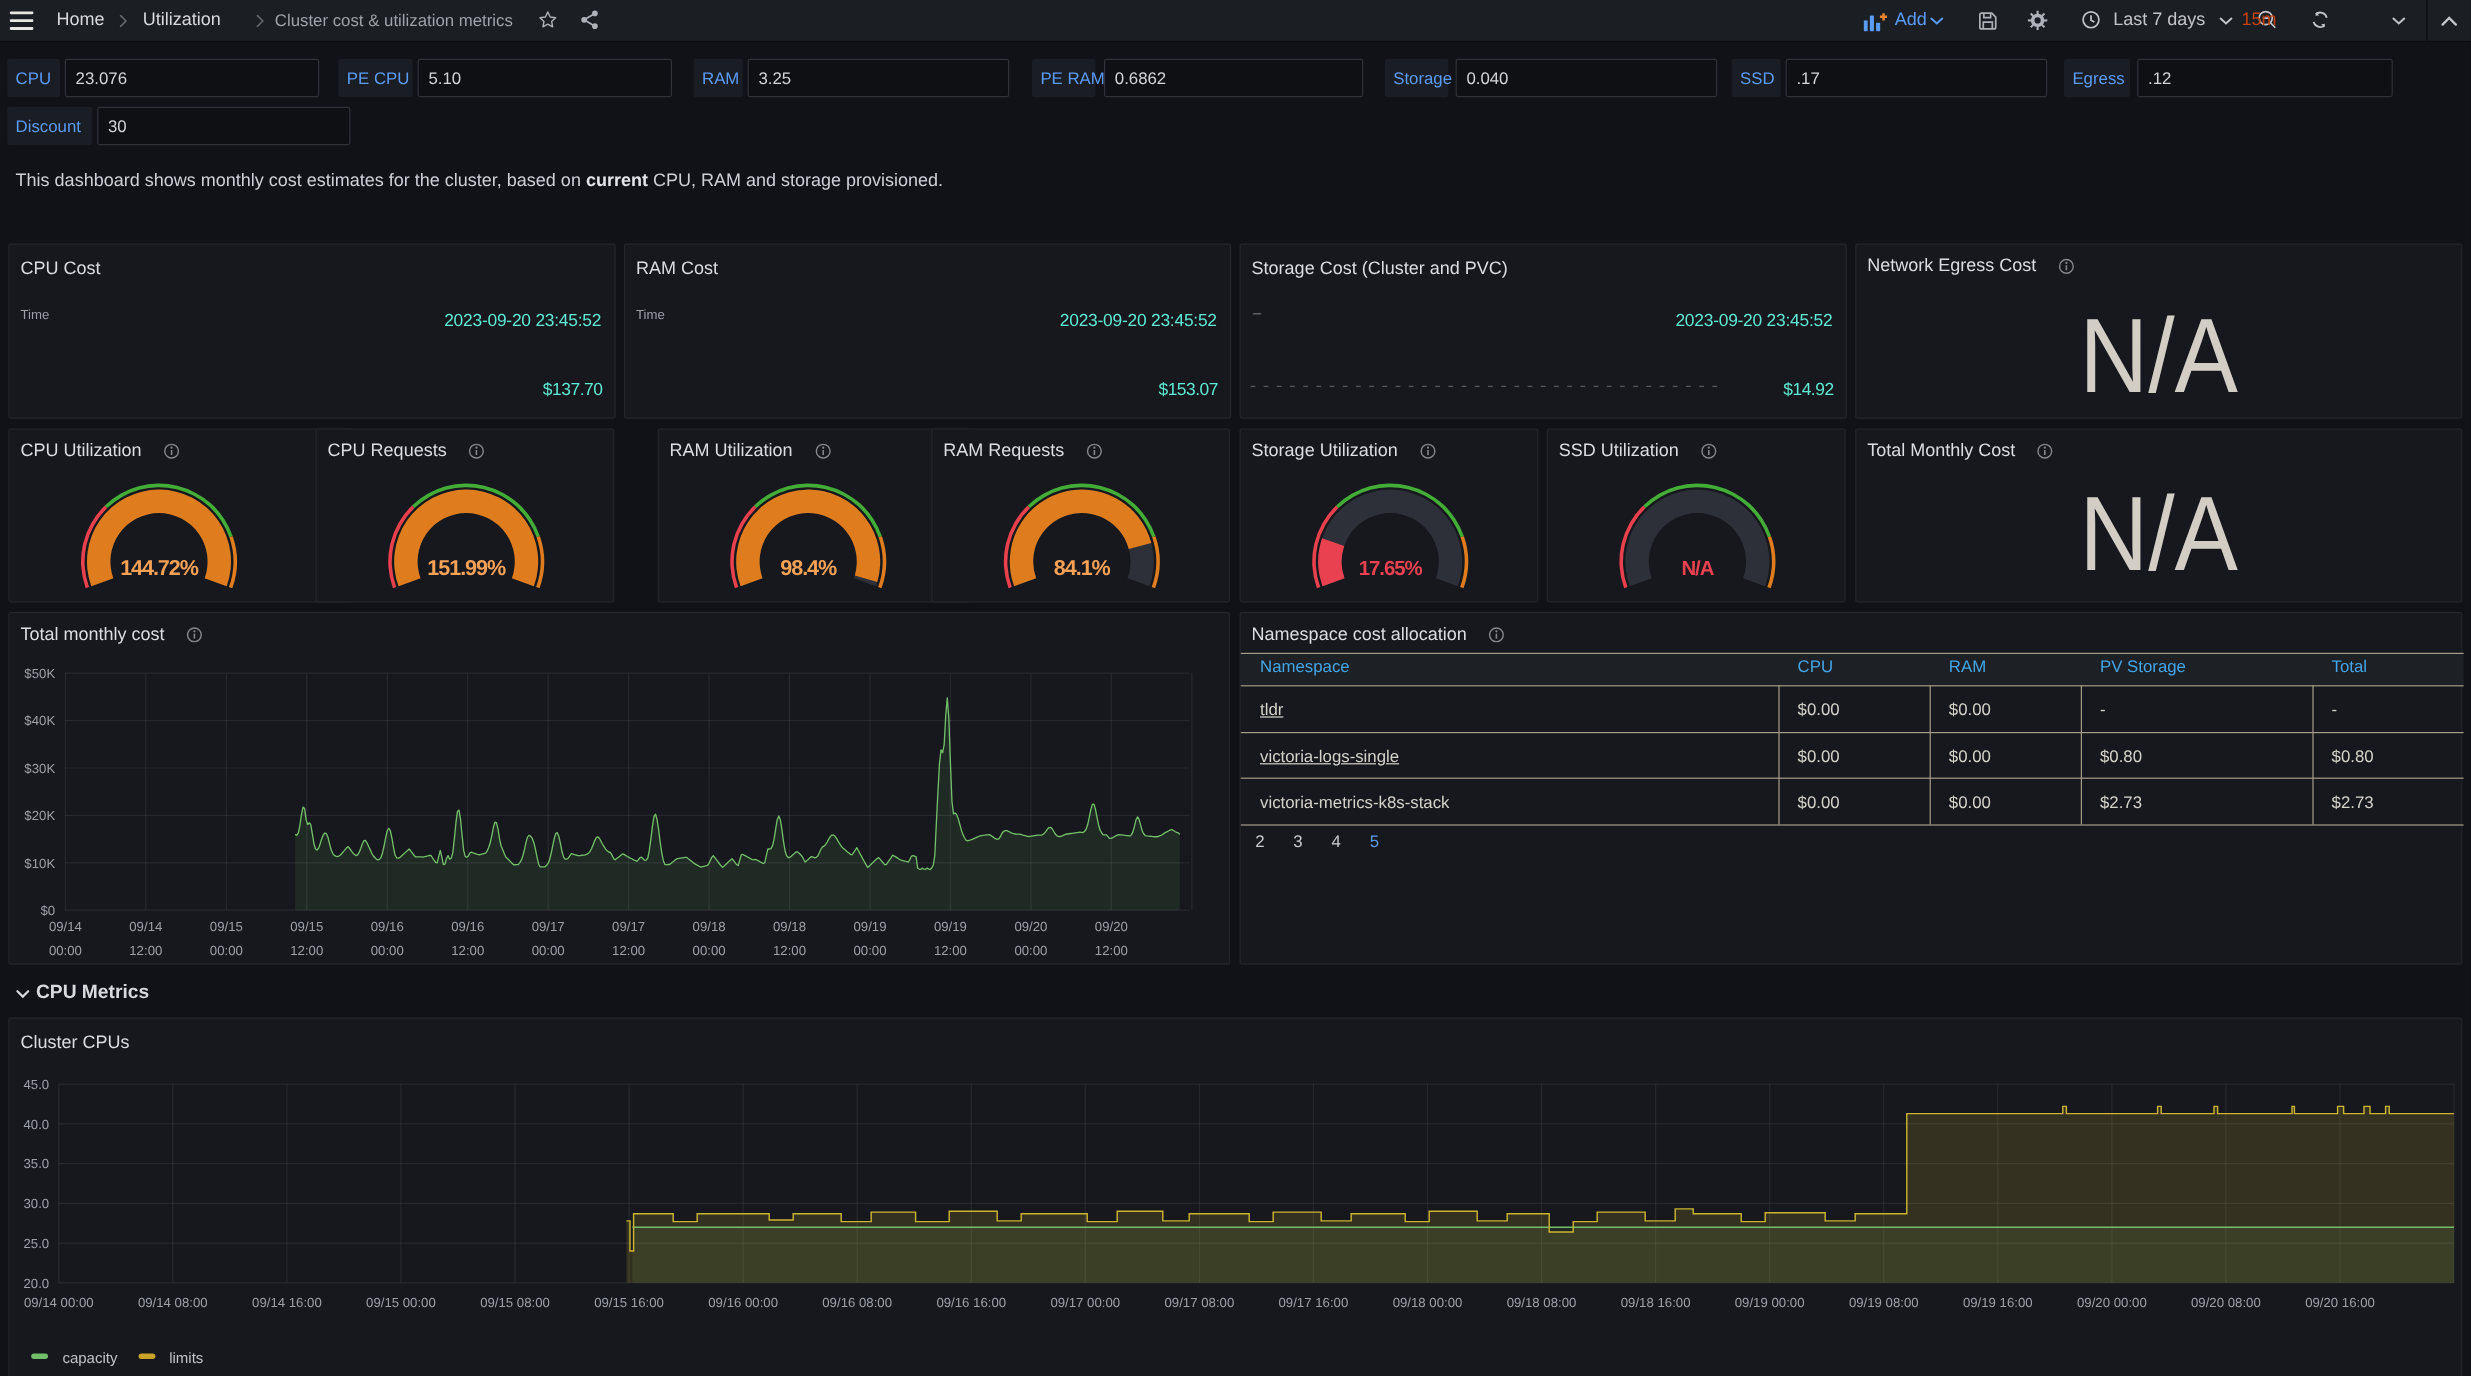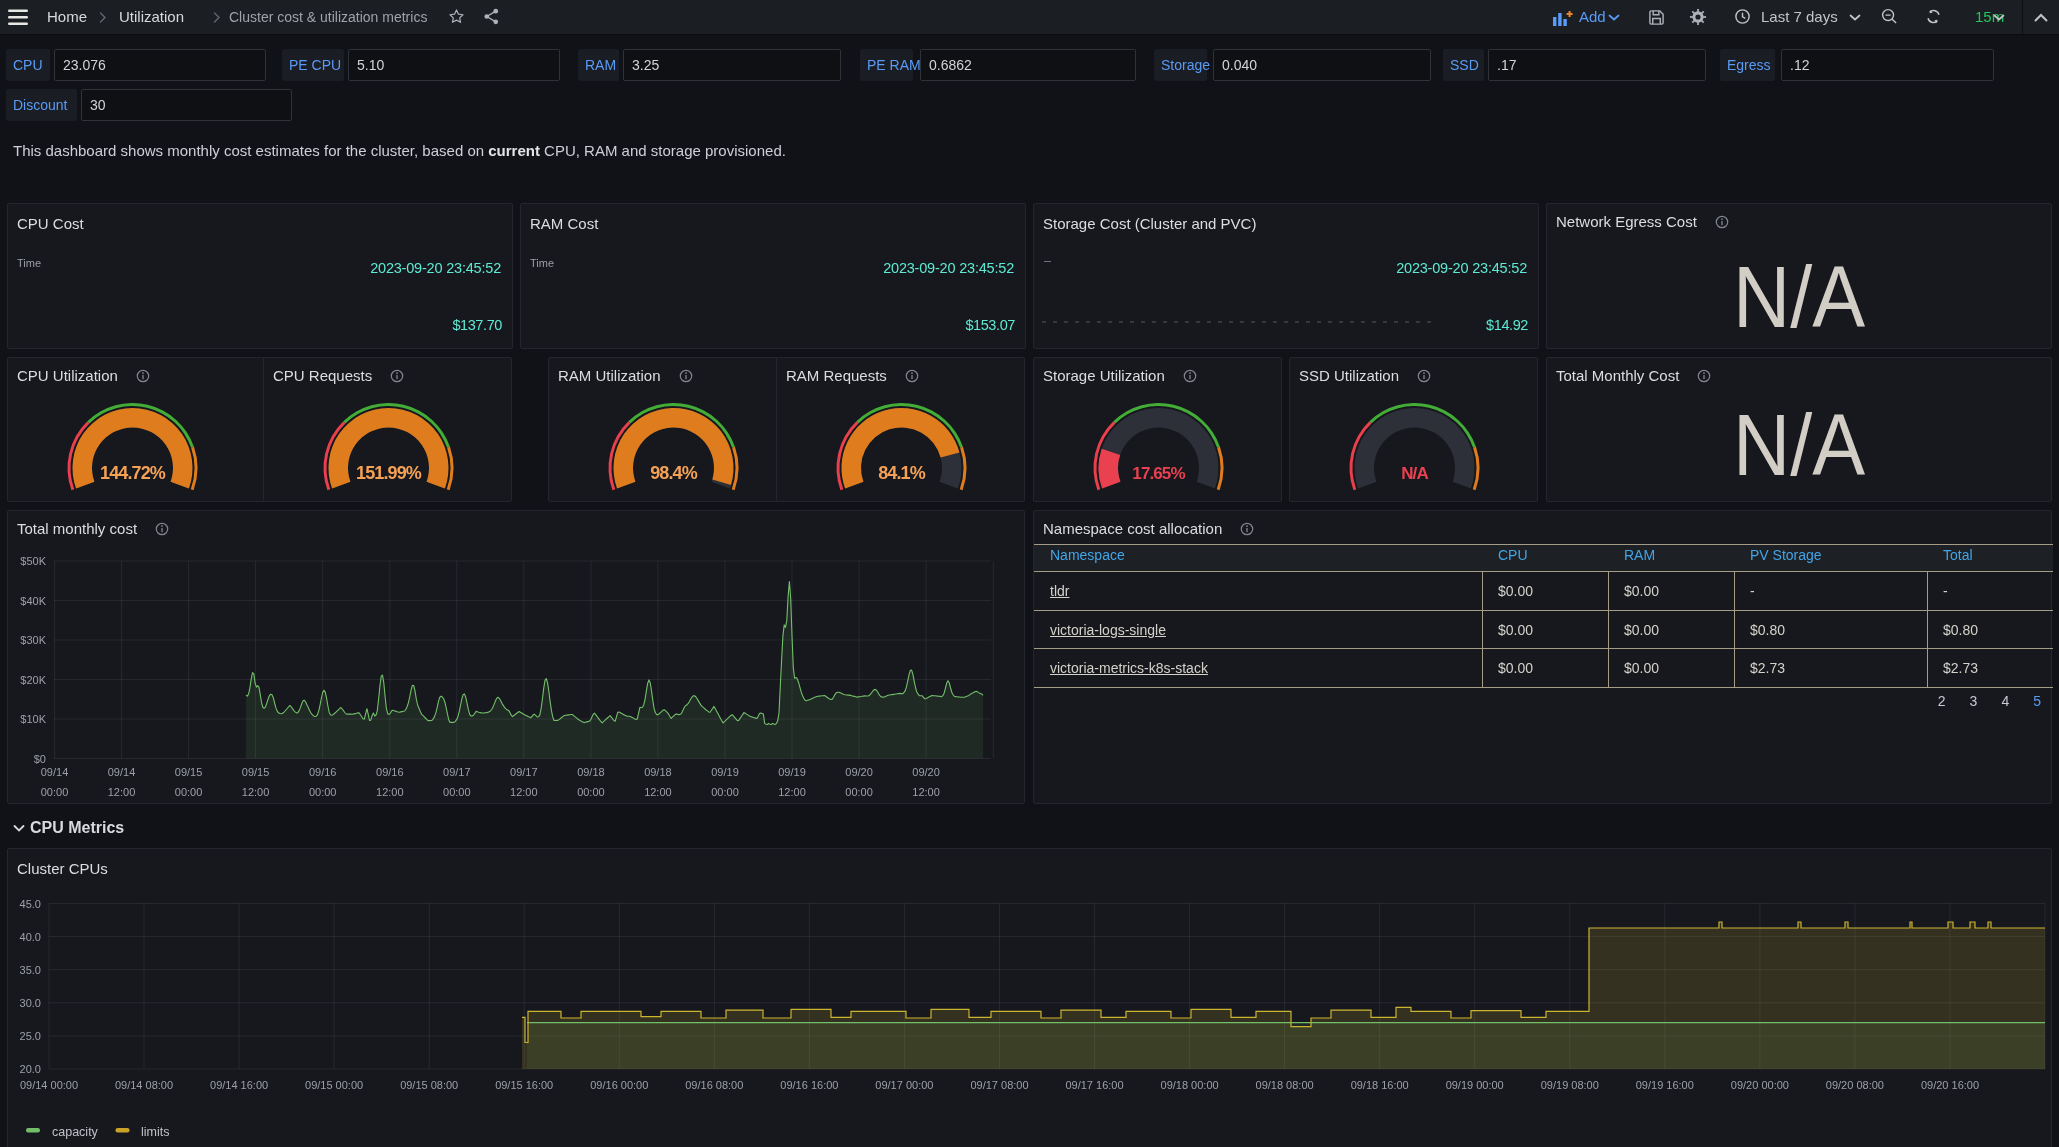--- a/index.html
+++ b/index.html
@@ -71,21 +71,21 @@
 <svg class="abs" style="left:1881px;top:8px" width="17" height="17" viewBox="0 0 18 18">
     <circle cx="7.5" cy="7.5" r="5.8" fill="none" stroke="#c2c4c9" stroke-width="1.5"></circle>
     <path d="M4.8 7.5h5.4M11.8 11.8L16 16" stroke="#c2c4c9" stroke-width="1.5"></path>
   </svg>
 <svg class="abs" style="left:1925px;top:8px" width="17" height="17" viewBox="0 0 18 18">
     <path d="M3.2 10.8a6 6 0 009.8 3.1" fill="none" stroke="#c2c4c9" stroke-width="1.6"></path>
     <path d="M14.8 7.2a6 6 0 00-9.8-3.1" fill="none" stroke="#c2c4c9" stroke-width="1.6"></path>
     <path d="M5.6 2.2l-0.8 3.3 3.3-0.4z" fill="#c2c4c9"></path>
     <path d="M12.4 15.8l0.8-3.3-3.3 0.4z" fill="#c2c4c9"></path>
   </svg>
-<div class="navtxt" style="left:1975px;color:#22c55e">15m</div>
+<div class="navtxt" style="left:1868px;color:#c2410c">15m</div>
 <svg class="abs" style="left:1993px;top:14px" width="12" height="8">
     <path d="M1.5 1.5l4.5 4 4.5-4" stroke="#c2c4c9" stroke-width="1.7" fill="none" stroke-linecap="round"></path>
   </svg>
 <div class="abs" style="left:2022px;top:0;width:1px;height:35px;background:#0d0e11"></div>
 <svg class="abs" style="left:2034px;top:13px" width="14" height="9">
     <path d="M1.5 7.5L7 2l5.5 5.5" stroke="#c2c4c9" stroke-width="2" fill="none" stroke-linecap="round"></path>
   </svg>
 <div class="vlabel" style="left:6px;top:49px;width:44px">CPU</div>
 <div class="vinput" style="left:54px;top:49px;width:212px">23.076</div>
 <div class="vlabel" style="left:282px;top:49px;width:62px">PE CPU</div>
@@ -312,35 +312,35 @@
     <div class="abs" style="left:16px;top:72px;font-size:14px;color:#d5d2ca;text-decoration:underline">tldr</div>
     <div class="abs" style="left:464px;top:72px;font-size:14px;color:#d5d2ca">$0.00</div>
     <div class="abs" style="left:590px;top:72px;font-size:14px;color:#d5d2ca">$0.00</div>
     <div class="abs" style="left:716px;top:72px;font-size:14px;color:#d5d2ca">-</div>
     <div class="abs" style="left:909px;top:72px;font-size:14px;color:#d5d2ca">-</div>
     <div class="abs" style="left:16px;top:111px;font-size:14px;color:#d5d2ca;text-decoration:underline">victoria-logs-single</div>
     <div class="abs" style="left:464px;top:111px;font-size:14px;color:#d5d2ca">$0.00</div>
     <div class="abs" style="left:590px;top:111px;font-size:14px;color:#d5d2ca">$0.00</div>
     <div class="abs" style="left:716px;top:111px;font-size:14px;color:#d5d2ca">$0.80</div>
     <div class="abs" style="left:909px;top:111px;font-size:14px;color:#d5d2ca">$0.80</div>
-    <div class="abs" style="left:16px;top:149px;font-size:14px;color:#d5d2ca;text-decoration:underline">victoria-metrics-k8s-stack</div>
+    <div class="abs" style="left:16px;top:149px;font-size:14px;color:#d5d2ca;">victoria-metrics-k8s-stack</div>
     <div class="abs" style="left:464px;top:149px;font-size:14px;color:#d5d2ca">$0.00</div>
     <div class="abs" style="left:590px;top:149px;font-size:14px;color:#d5d2ca">$0.00</div>
     <div class="abs" style="left:716px;top:149px;font-size:14px;color:#d5d2ca">$2.73</div>
     <div class="abs" style="left:909px;top:149px;font-size:14px;color:#d5d2ca">$2.73</div>
     <div class="abs" style="left:0;top:33px;width:1019px;height:1px;background:#a59c87"></div>
     <div class="abs" style="left:0;top:60px;width:1019px;height:1px;background:#a59c87"></div>
     <div class="abs" style="left:0;top:99px;width:1019px;height:1px;background:#a59c87"></div>
     <div class="abs" style="left:0;top:137px;width:1019px;height:1px;background:#a59c87"></div>
     <div class="abs" style="left:0;top:176px;width:1019px;height:1px;background:#a59c87"></div>
     <div class="abs" style="left:448px;top:60px;width:1px;height:116px;background:#a59c87"></div>
     <div class="abs" style="left:574px;top:60px;width:1px;height:116px;background:#a59c87"></div>
     <div class="abs" style="left:700px;top:60px;width:1px;height:116px;background:#a59c87"></div>
     <div class="abs" style="left:893px;top:60px;width:1px;height:116px;background:#a59c87"></div>
-    <div class="abs" style="left:0;top:182px;width:1019px;text-align:right;font-size:14px;color:#c9cad2"><span style="margin:0 12px">2</span><span style="margin:0 12px">3</span><span style="margin:0 12px">4</span><span style="margin:0 12px;color:#5a9bf6;font-weight:500">5</span></div>
+    <div class="abs" style="left:0;top:182px;width:1019px;text-align:left;font-size:14px;color:#c9cad2"><span style="margin:0 12px">2</span><span style="margin:0 12px">3</span><span style="margin:0 12px">4</span><span style="margin:0 12px;color:#5a9bf6;font-weight:500">5</span></div>
   </div>
 <svg class="abs" style="left:13px;top:824px" width="12" height="9">
     <path d="M1.5 2l4.5 4.5L10.5 2" stroke="#d7d8db" stroke-width="1.8" fill="none" stroke-linecap="round"></path>
   </svg>
 <div class="abs" style="left:30px;top:819px;font-size:16px;font-weight:600;color:#d9dadd">CPU Metrics</div>
 <div class="panel" style="left:7px;top:848px;width:2045px;height:307px">
     <div class="ptitle" style="left:9px;top:11px">Cluster CPUs</div>
     <div class="abs" style="left:0;top:0;width:2045px;height:307px">
       <svg class="abs" style="left:0;top:0" width="2045" height="307">
         <line x1="41" y1="220.0" x2="2037" y2="220.0" stroke="rgba(204,208,222,0.09)" stroke-width="1"></line>

